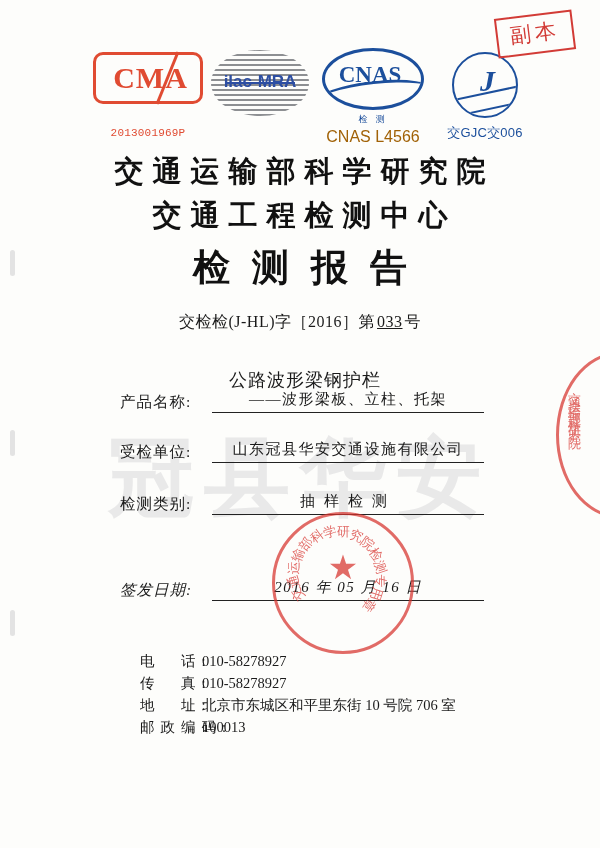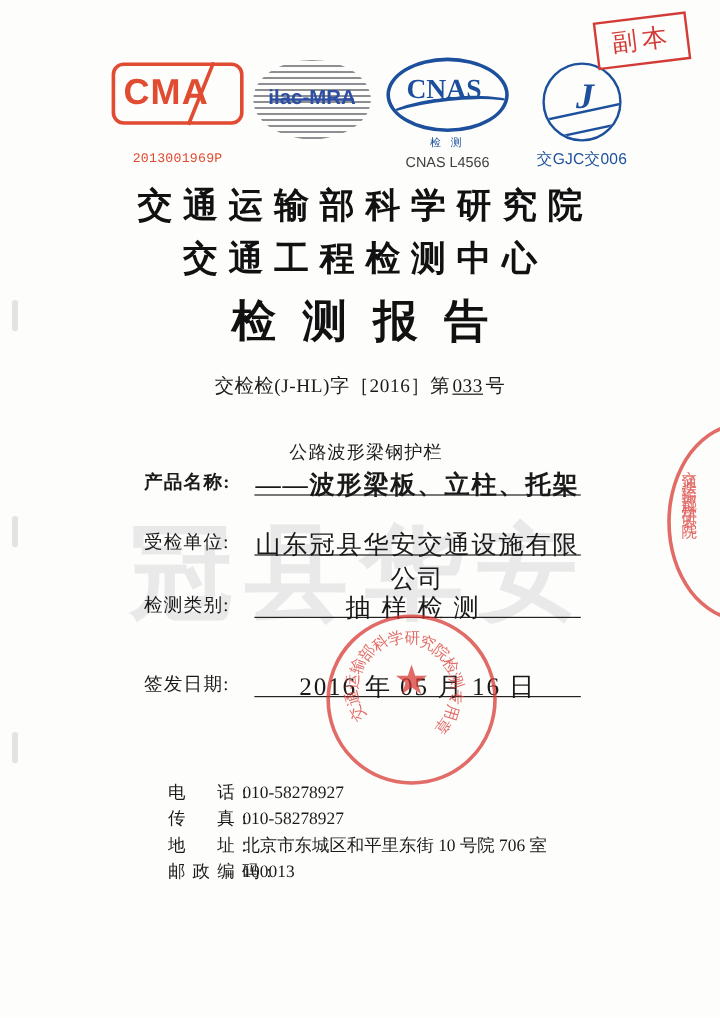--- a/index.html
+++ b/index.html
@@ -79,21 +79,22 @@
   }
   .logo-cma .cma-text {
     position: absolute;
     left: 0; top: 0;
     width: 85px;
     line-height: 46px;
     font-size: 30px;
     font-weight: bold;
     letter-spacing: 1px;
     color: #e04b32;
-    font-family: Liberation Sans, sans-serif;
+    font-family: Liberation Serif, serif;
+    padding-left: 12px;
   }
   .logo-cma .cma-slash {
     position: absolute;
     left: 70px;
     top: -5px;
     width: 3px;
     height: 56px;
     background: #e04b32;
     transform: rotate(22deg);
   }
@@ -168,22 +169,22 @@
     transform: rotate(-6deg);
   }
   .logo-cnas .cnas-sub {
     margin-top: 3px;
     font-size: 9px;
     color: #1c4f9c;
     letter-spacing: 3px;
   }
   .logo-cnas .cnas-num {
     margin-top: 2px;
-    font-size: 12px;
-    color: #404040;
+    font-size: 16px;
+    color: #a16207;
     font-family: "Liberation Sans", sans-serif;
   }
 
   .logo-gjc { left: 430px; top: 4px; width: 110px; }
   .logo-gjc .gjc-circle {
     width: 62px;
     height: 62px;
     margin: 0 auto;
     border: 2px solid #1c4f9c;
     border-radius: 50%;
@@ -276,37 +277,37 @@
   .field .value-wrap {
     position: absolute;
     left: 92px;
     top: 0;
     width: 272px;
     border-bottom: 1px solid #222;
     text-align: center;
     height: 22px;
   }
   .field .value {
-    font-size: 21px;
+    font-size: 15px;
     letter-spacing: 1.5px;
   }
   .field-product-top {
     position: absolute;
     left: 120px;
     top: 368px;
     width: 370px;
     text-align: center;
-    font-size: 15px;
+    font-size: 18px;
     letter-spacing: 1px;
     z-index: 3;
   }
-  .f-product { top: 390px; font-weight: bold; }
+  .f-product { top: 390px; }
   .f-unit    { top: 440px; }
   .f-type    { top: 492px; }
-  .f-date    { top: 558px; }
+  .f-date    { top: 578px; font-style: italic; }
 
   .f-product .value-wrap { text-align: center; }
   .f-type .value-wrap .value { letter-spacing: 9px; }
 
   
   .contact {
     position: absolute;
     left: 140px;
     top: 650px;
     font-size: 14.5px;

